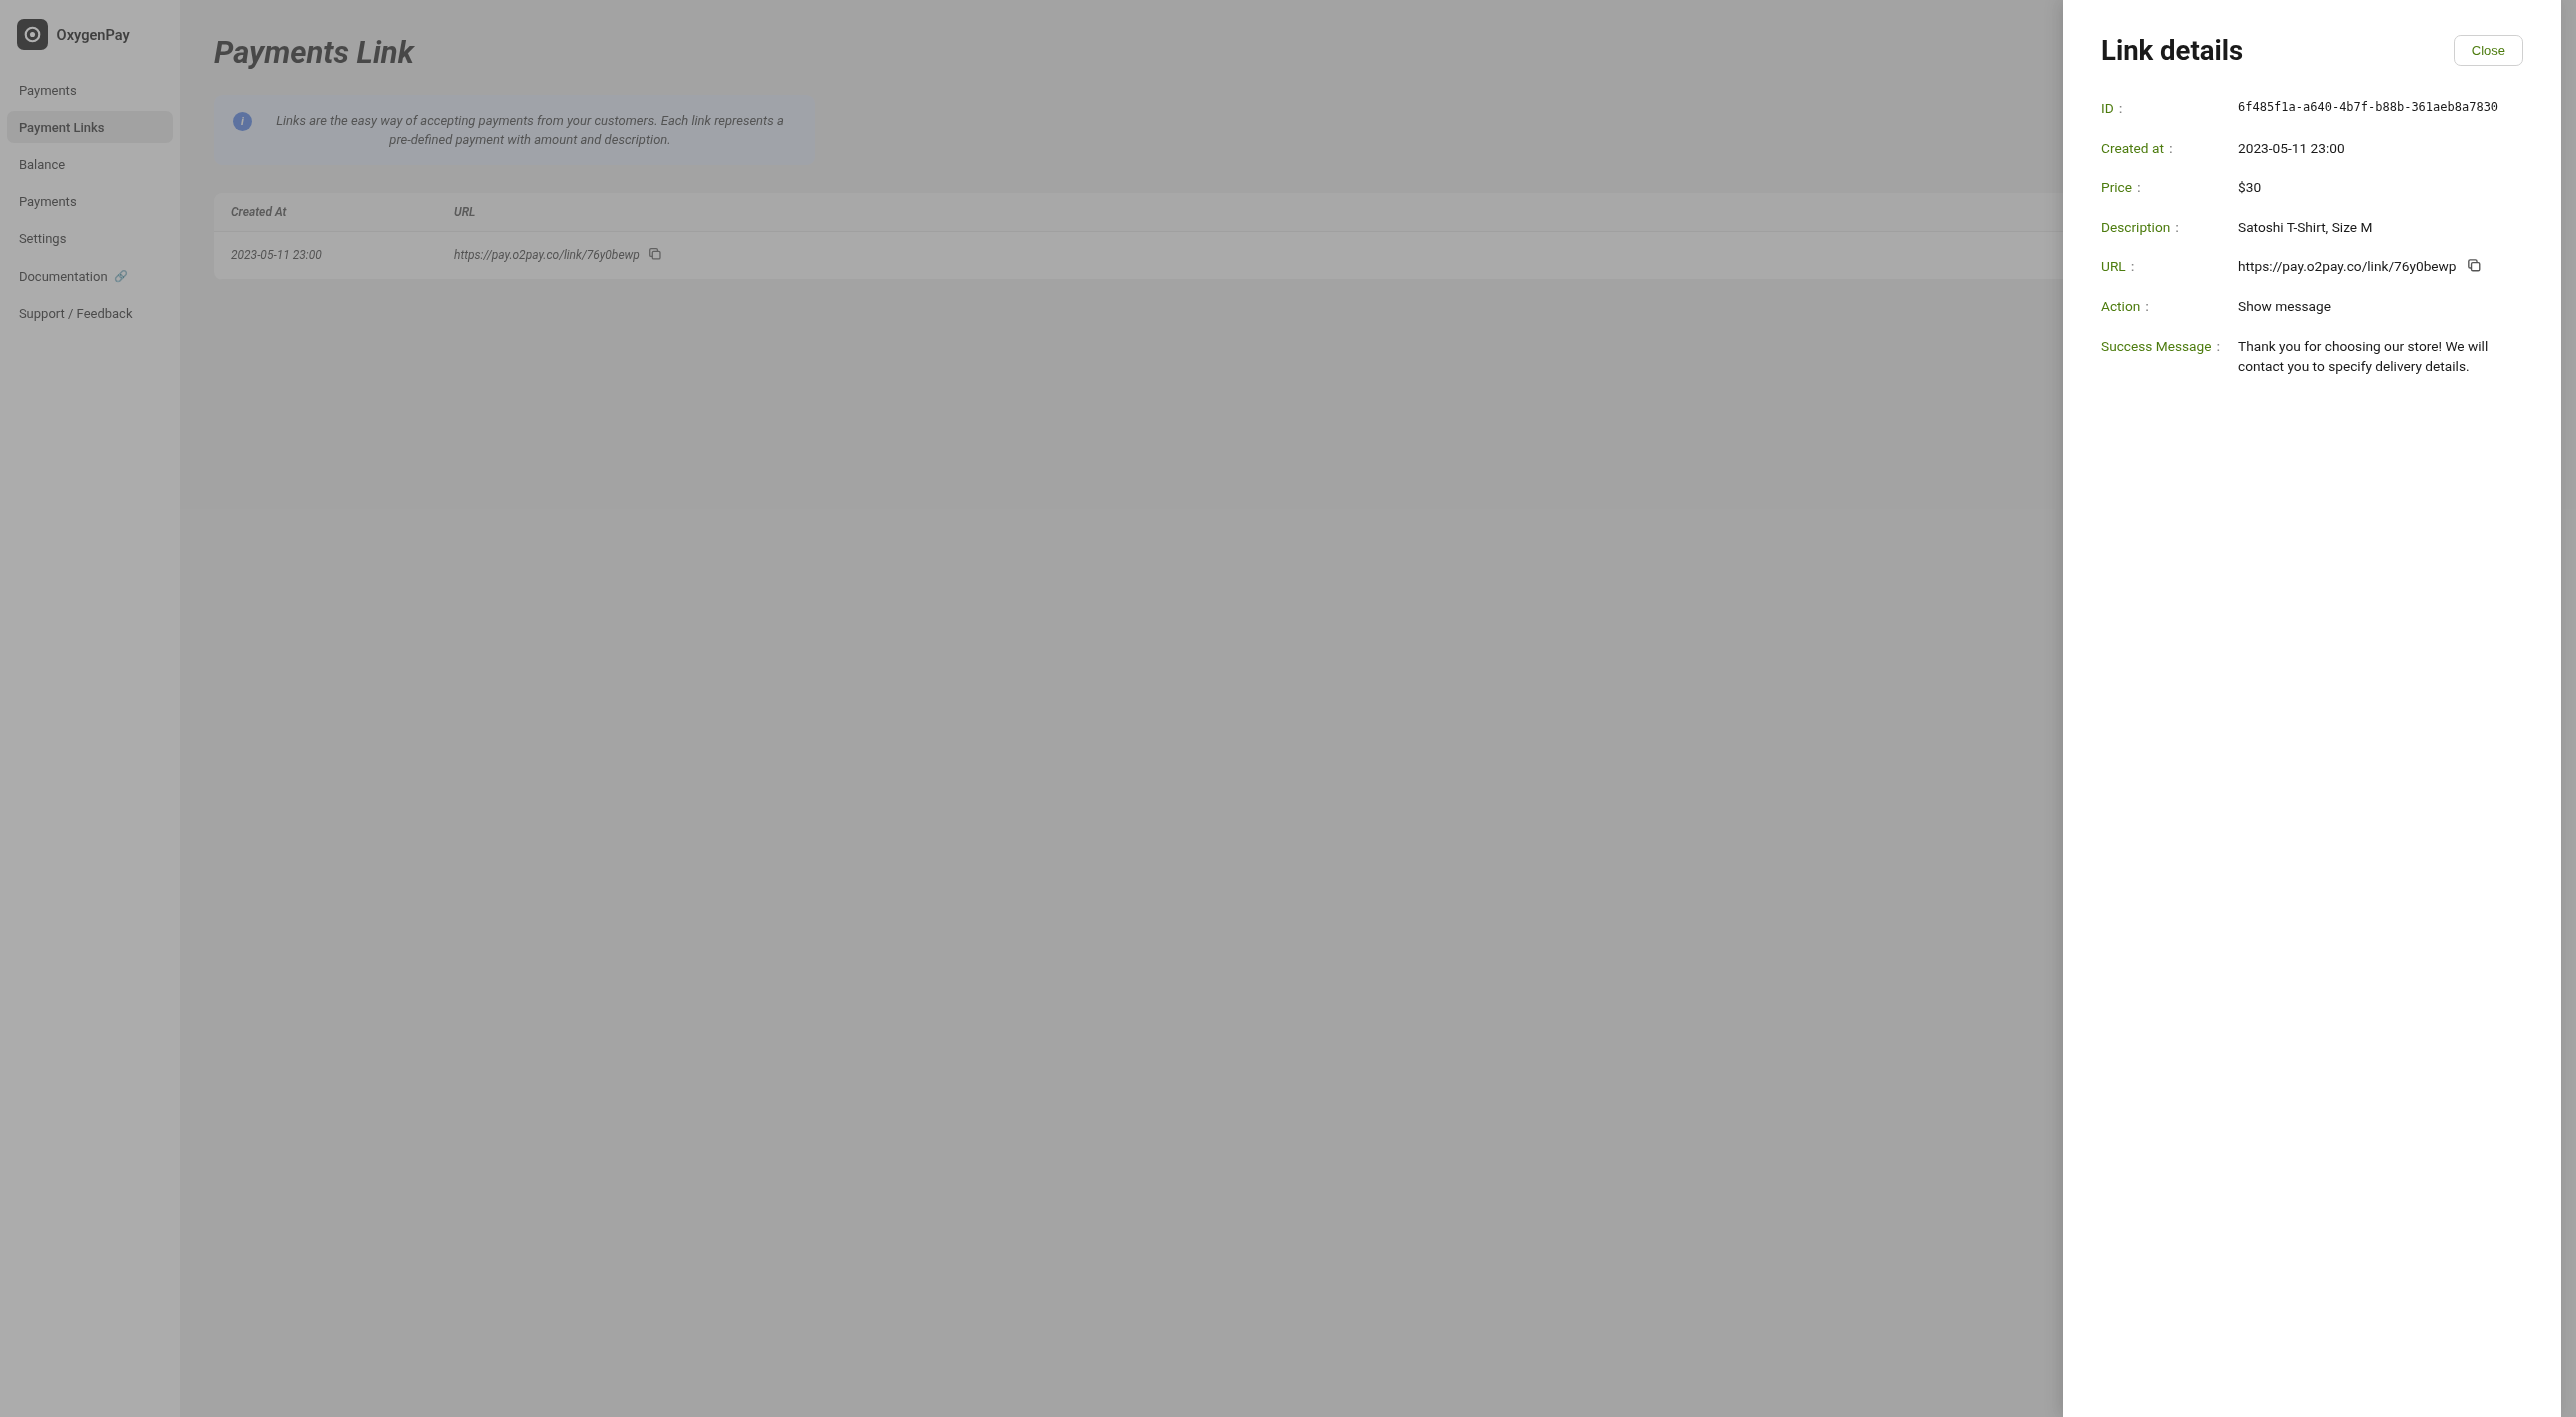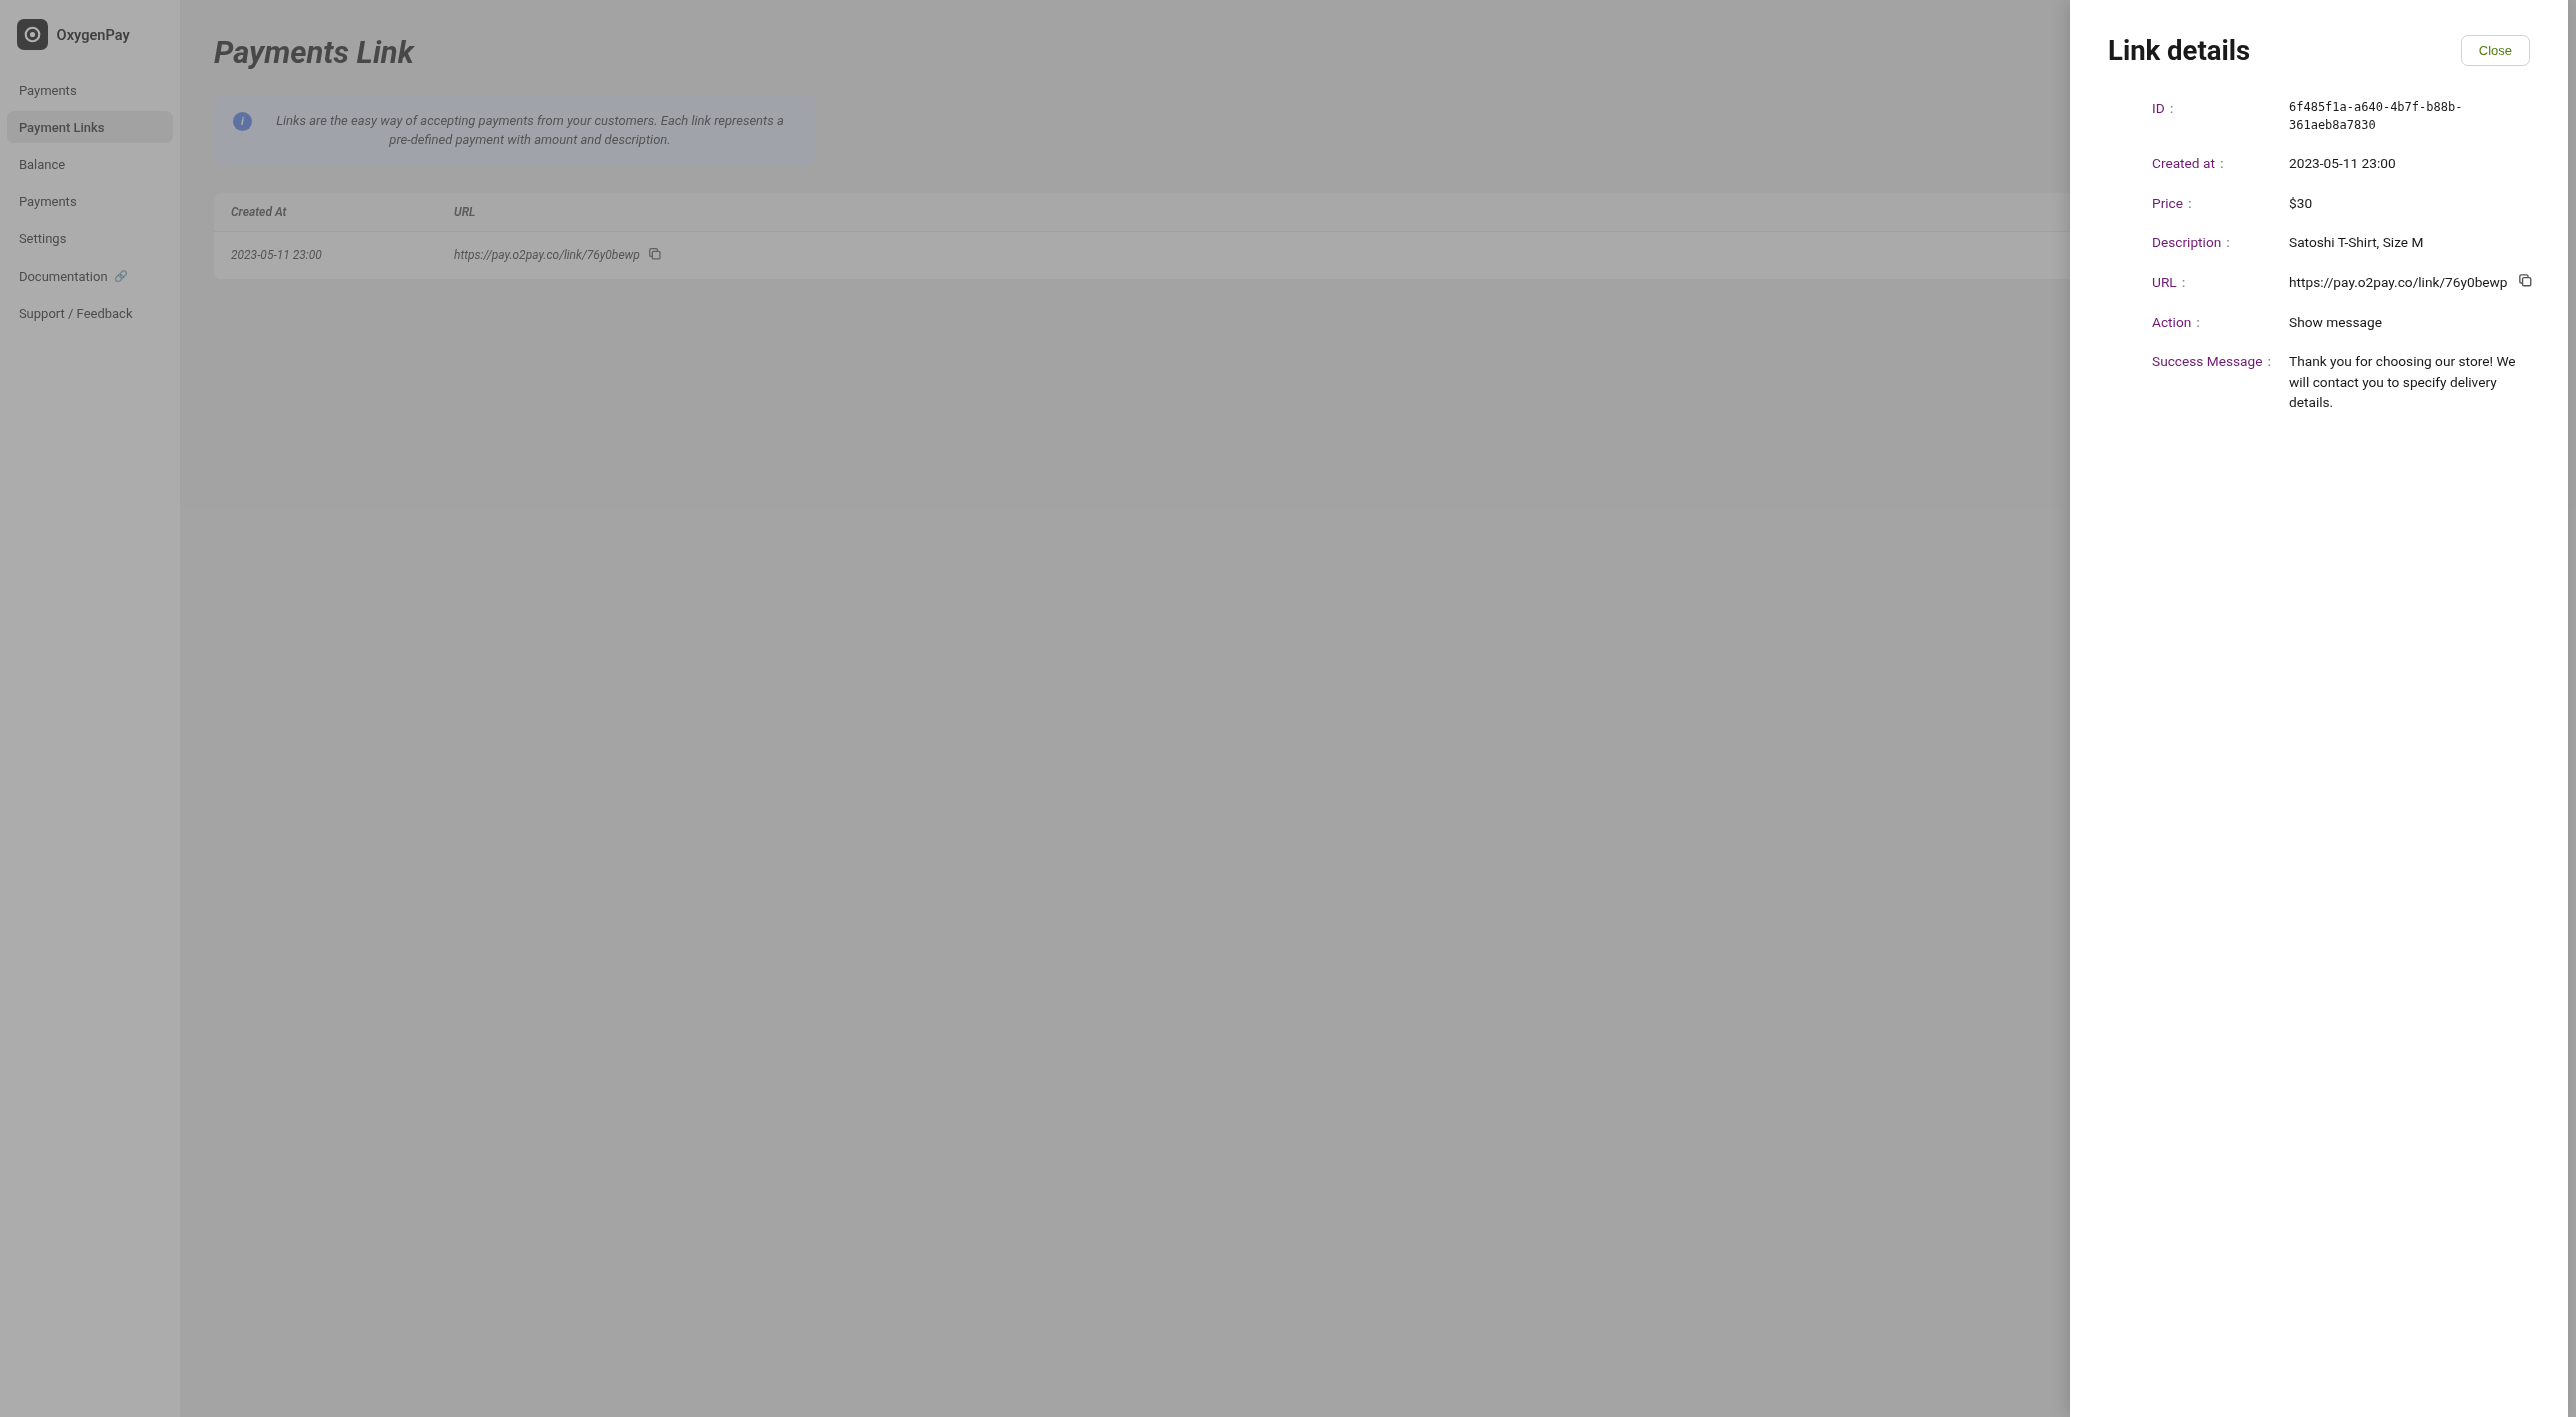--- a/index.html
+++ b/index.html
@@ -173,21 +173,21 @@
       right: 0;
       bottom: 0;
       background: rgba(100,100,100,0.5);
       z-index: 10;
     }
 
     
     .panel {
       position: fixed;
       top: 0;
-      right: 8px;
+      right: 15px;
       width: 498px;
       height: 100vh;
       background: white;
       z-index: 20;
       padding: 34px 38px;
       overflow-y: auto;
       box-shadow: -3.4px 0 17px rgba(0,0,0,0.15);
     }
     .panel-header {
       display: flex;
@@ -210,24 +210,23 @@
       color: #4d7c0f;
     }
     .detail-row {
       display: flex;
       align-items: flex-start;
       margin-bottom: 19px;
       font-size: 13.7px;
       line-height: 1.5;
     }
     .detail-label {
-      color: #701a75;
+      color: #4d7c0f;
       min-width: 137px;
       flex-shrink: 0;
-      margin-left: 44px;
     }
     .detail-label::after {
       content: "：";
       color: #888;
     }
     .detail-value {
       color: #1a1a1a;
       font-weight: 400;
     }
     .detail-value.mono {

